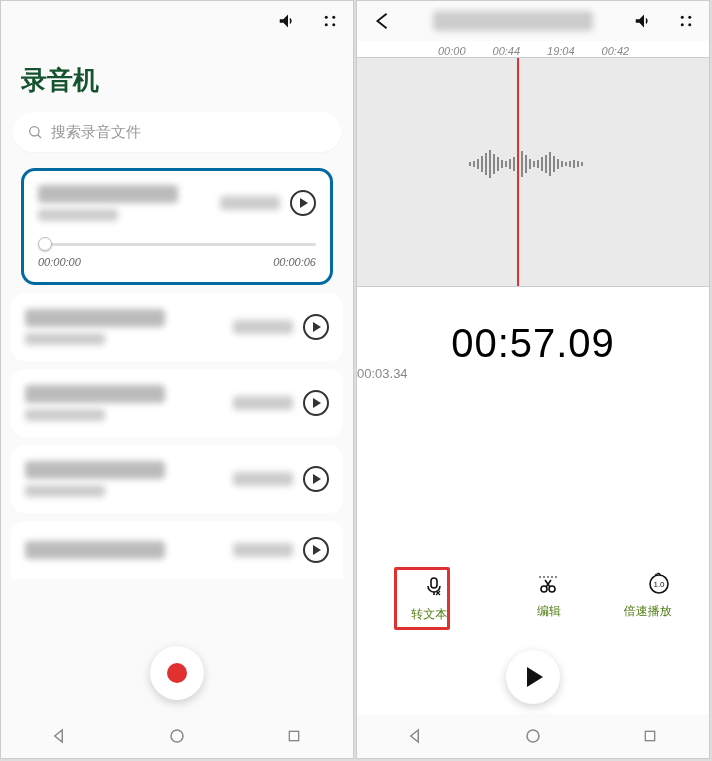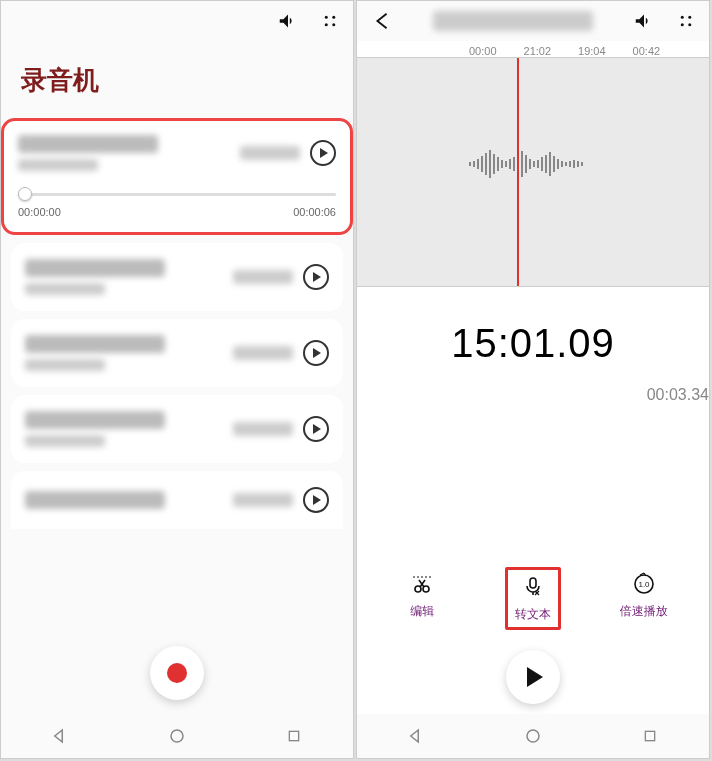--- a/index.html
+++ b/index.html
@@ -36,21 +36,21 @@
   margin-right: auto;
   width: 160px; height: 20px;
   background: #ccc; filter: blur(3px);
   border-radius: 4px;
 }
 .icon { display: inline-flex; align-items: center; justify-content: center; }
 .page-title {
   font-size: 26px;
   font-weight: 600;
   padding: 22px 20px 14px;
-  color: #7f1d1d;
+  color: #14532d;
 }
 .search-bar {
   margin: 0 12px 10px;
   background: #fff;
   border-radius: 22px;
   height: 40px;
   display: flex;
   align-items: center;
   padding: 0 14px;
   gap: 8px;
@@ -60,22 +60,23 @@
 }
 .list { flex: 1; overflow: hidden; }
 .card {
   background: #fff;
   margin: 8px 10px;
   border-radius: 14px;
   padding: 14px;
   position: relative;
 }
 .card.selected {
-  border: 3px solid #ef4444;
-  margin: 6px 0;
+  border: 3px solid #0369a1;
+  margin: 6px 20px;
+  font-style: italic;
 }
 .row1 { display: flex; align-items: center; justify-content: space-between; }
 .blur-title {
   width: 140px; height: 18px; background: #bbb; filter: blur(3px); border-radius: 4px;
 }
 .blur-sub {
   width: 80px; height: 12px; background: #ccc; filter: blur(3px); border-radius: 3px;
   margin-top: 6px;
 }
 .blur-dur {
@@ -123,21 +124,21 @@
 .nav-bar {
   height: 44px; display: flex; align-items: center; justify-content: space-around;
   color: #888;
 }
 .nav-i { width: 38px; display: flex; justify-content: center; cursor: pointer; }
 
 
 .right .body { background: #fff; flex: 1; display: flex; flex-direction: column; }
 .timeline-head {
   display: flex; font-size: 11px; color: #888;
-  padding-left: 112px; gap: 27px; margin-top: 4px;
+  padding-left: 81px; gap: 27px; margin-top: 4px; font-style: italic;
 }
 .timeline {
   height: 230px;
   background: repeating-linear-gradient(to right, transparent 0 1px, transparent 1px 10px),
               linear-gradient(#eaeaea,#eaeaea);
   position: relative;
   border-top: 1px solid #ccc;
   border-bottom: 1px solid #ccc;
   overflow: hidden;
 }
@@ -158,28 +159,28 @@
 .wave {
   position: absolute; top: 92px; left: 112px;
   display: flex; align-items: center; gap: 2px;
 }
 .wave span { width: 2px; background: #888; display: block; }
 .big-time {
   text-align: center; font-size: 40px; font-weight: 300;
   margin-top: 34px; letter-spacing: 1px;
 }
 .small-time {
-  text-align: right; font-size: 16px; color: #888; margin-top: 20px;
+  text-align: left; font-size: 13px; color: #888; margin-top: 0;
 }
 .tool-row {
   display: flex; justify-content: space-around; padding: 0 10px; margin-top: auto;
 }
 .tool {
-  width: 56px; display: flex; flex-direction: column; align-items: center;
-  gap: 6px; font-size: 12px; color: #701a75; cursor: pointer; padding: 4px 0;
+  width: 56px; display: flex; flex-direction: column; align-items: flex-end;
+  gap: 6px; font-size: 12px; color: #4d7c0f; cursor: pointer; padding: 4px 0;
 }
 .tool.hi {
   border: 3px solid #e03030; border-radius: 2px;
 }
 .tool .ico { width: 26px; height: 26px; display: flex; align-items: center; justify-content: center; }
 .big-play {
   width: 54px; height: 54px; background: #fff; border-radius: 50%;
   box-shadow: 0 3px 10px rgba(0,0,0,0.18);
   display: flex; align-items: center; justify-content: center;
   margin: 20px auto 10px; cursor: pointer;
@@ -205,20 +206,29 @@
           <circle cx="7" cy="7" r="2"></circle>
           <circle cx="17" cy="7" r="2"></circle>
           <circle cx="7" cy="17" r="2"></circle>
           <circle cx="17" cy="17" r="2"></circle>
         </svg>
     </span>
   </div>
 
   <div class="page-title">录音机</div>
 
+  <div class="search-bar">
+    <span class="icon">
+      <svg width="16" height="16" viewBox="0 0 24 24" fill="none" stroke="#999" stroke-width="2">
+          <circle cx="11" cy="11" r="7"></circle>
+          <line x1="21" y1="21" x2="16" y2="16"></line>
+        </svg>
+    </span>
+    <span>搜索录音文件</span>
+  </div>
 
   <div class="list">
 
     <div class="card selected">
       <div class="row1">
         <div>
           <div class="blur-title"></div>
           <div class="blur-sub"></div>
         </div>
         <div class="dur-play">
@@ -328,21 +338,21 @@
           <circle cx="17" cy="7" r="2"></circle>
           <circle cx="7" cy="17" r="2"></circle>
           <circle cx="17" cy="17" r="2"></circle>
         </svg>
     </span>
   </div>
 
   <div class="body">
     <div class="timeline-head">
       <span>00:00</span>
-      <span>21:02</span>
+      <span>00:44</span>
       <span>19:04</span>
       <span>00:42</span>
     </div>
     <div class="timeline">
       <div class="ticks" id="ticks">
           <span class="tick major"></span>
           <span class="tick"></span>
           <span class="tick"></span>
           <span class="tick"></span>
           <span class="tick"></span>
@@ -409,46 +419,46 @@
           <span style="height: 6px;"></span>
           <span style="height: 4px;"></span>
           <span style="height: 6px;"></span>
           <span style="height: 8px;"></span>
           <span style="height: 6px;"></span>
           <span style="height: 4px;"></span>
         </div>
       <div class="playhead"></div>
     </div>
 
-    <div class="big-time">15:01.09</div>
+    <div class="big-time">00:57.09</div>
     <div class="small-time">00:03.34</div>
 
     <div class="tool-row">
+      <div class="tool hi">
+        <div class="ico">
+          <svg width="24" height="24" viewBox="0 0 24 24" fill="none" stroke="#111" stroke-width="1.6">
+              <rect x="9" y="3" width="6" height="10" rx="3"></rect>
+              <path d="M6 11a6 6 0 0 0 12 0"></path>
+              <path d="M12 17v3"></path>
+              <path d="M14 16l4 4m0-4l-4 4" stroke-width="1.2"></path>
+            </svg>
+        </div>
+        <span>转文本</span>
+      </div>
       <div class="tool">
         <div class="ico">
           <svg width="24" height="24" viewBox="0 0 24 24" fill="none" stroke="#111" stroke-width="1.6">
               <path d="M4 6v-2m4 2v-2m4 2v-2m4 2v-2m4 2v-2" stroke-width="1"></path>
               <circle cx="8" cy="17" r="3"></circle>
               <circle cx="16" cy="17" r="3"></circle>
               <path d="M10 15 L15 8 M14 15 L9 8"></path>
             </svg>
         </div>
         <span>编辑</span>
       </div>
-      <div class="tool hi">
-        <div class="ico">
-          <svg width="24" height="24" viewBox="0 0 24 24" fill="none" stroke="#111" stroke-width="1.6">
-              <rect x="9" y="3" width="6" height="10" rx="3"></rect>
-              <path d="M6 11a6 6 0 0 0 12 0"></path>
-              <path d="M12 17v3"></path>
-              <path d="M14 16l4 4m0-4l-4 4" stroke-width="1.2"></path>
-            </svg>
-        </div>
-        <span>转文本</span>
-      </div>
       <div class="tool">
         <div class="ico">
           <svg width="24" height="24" viewBox="0 0 24 24" fill="none" stroke="#111" stroke-width="1.6">
               <circle cx="12" cy="12" r="9"></circle>
               <text x="12" y="15" font-size="8" text-anchor="middle" fill="#111" stroke="none">1.0</text>
               <path d="M8 3 L12 1 M12 1 L14 4" stroke-width="1.2"></path>
             </svg>
         </div>
         <span>倍速播放</span>
       </div>

